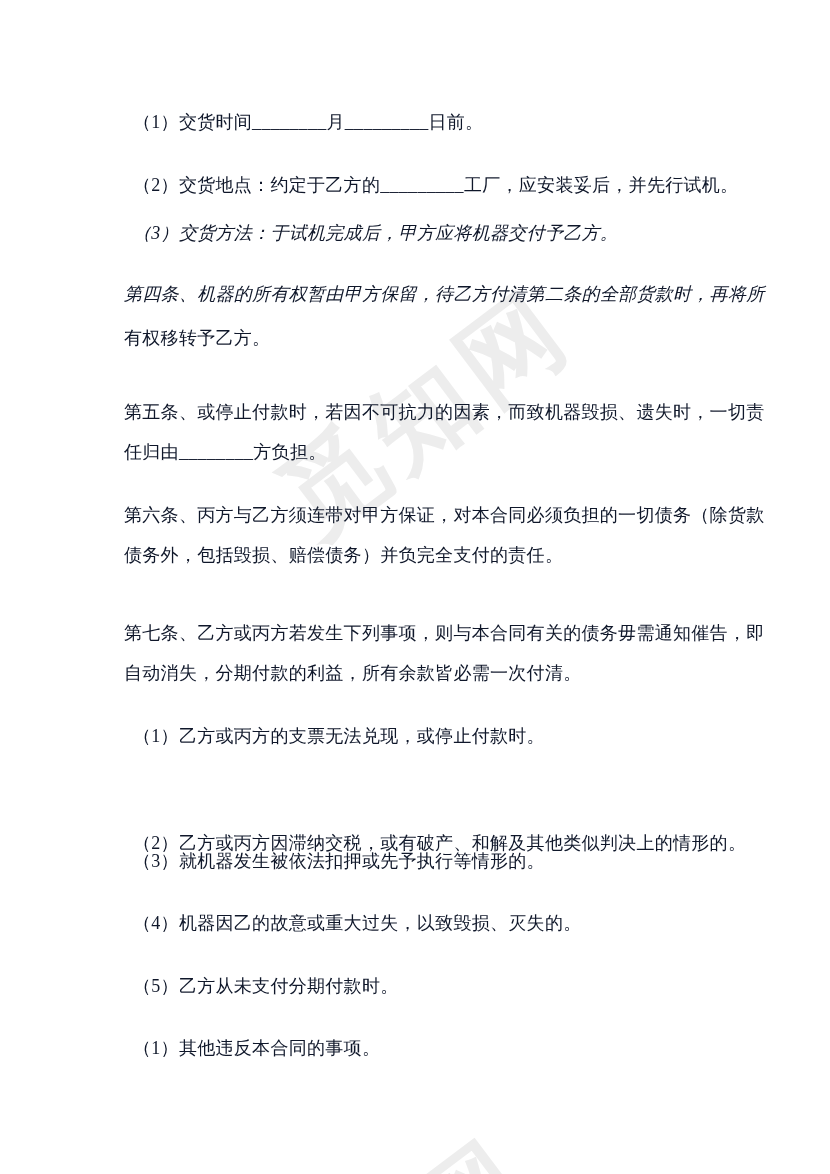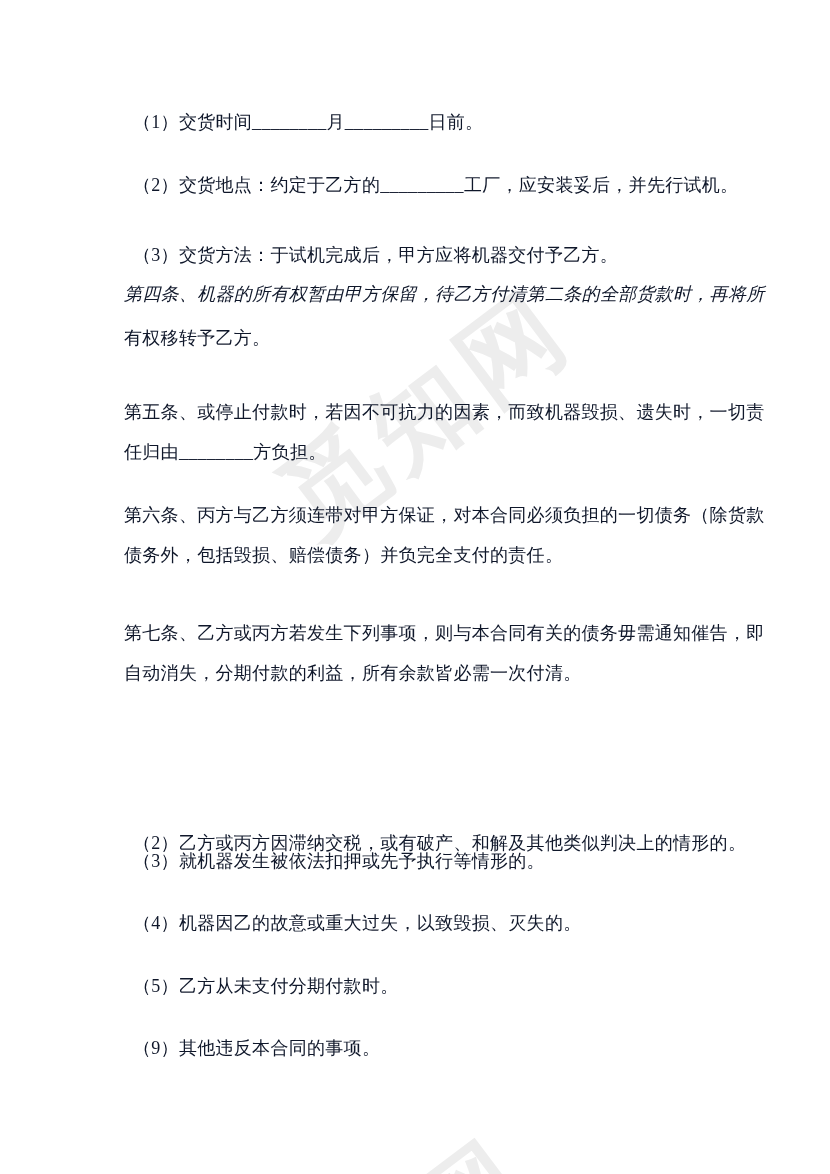--- a/index.html
+++ b/index.html
@@ -42,28 +42,29 @@
 </style>
 </head>
 <body>
 
 <div class="page" style="background: rgb(255, 255, 255);">
   <div class="watermark" id="wm-main" style="color: rgb(237, 237, 237);">觅知网</div>
   <div class="watermark" id="wm-partial" style="color: rgb(237, 237, 237);">觅知网</div>
   <div class="text-layer" id="text-layer">
       <div class="line item" style="top: 113px;">（1）交货时间________月_________日前。</div>
       <div class="line item" style="top: 176px;">（2）交货地点：约定于乙方的_________工厂，应安装妥后，并先行试机。</div>
-      <div class="line item" style="top: 246px;">（3）交货方法：于试机完成后，甲方应将机器交付予乙方。</div>
+      <div class="line item" style="top: 224px; font-style: italic;">（3）交货方法：于试机完成后，甲方应将机器交付予乙方。</div>
       <div class="line clause" style="top: 285px; font-style: italic;">第四条、机器的所有权暂由甲方保留，待乙方付清第二条的全部货款时，再将所</div>
       <div class="line clause" style="top: 329px;">有权移转予乙方。</div>
       <div class="line clause" style="top: 403px;">第五条、或停止付款时，若因不可抗力的因素，而致机器毁损、遗失时，一切责</div>
       <div class="line clause" style="top: 443px;">任归由________方负担。</div>
       <div class="line clause" style="top: 506px;">第六条、丙方与乙方须连带对甲方保证，对本合同必须负担的一切债务（除货款</div>
       <div class="line clause" style="top: 546px;">债务外，包括毁损、赔偿债务）并负完全支付的责任。</div>
       <div class="line clause" style="top: 664px;">自动消失，分期付款的利益，所有余款皆必需一次付清。</div>
       <div class="line clause" style="top: 624px;">第七条、乙方或丙方若发生下列事项，则与本合同有关的债务毋需通知催告，即</div>
+      <div class="line item" style="top: 727px;">（1）乙方或丙方的支票无法兑现，或停止付款时。</div>
       <div class="line item" style="top: 789px; margin-top: 45px;">（2）乙方或丙方因滞纳交税，或有破产、和解及其他类似判决上的情形的。</div>
       <div class="line item" style="top: 852px;">（3）就机器发生被依法扣押或先予执行等情形的。</div>
       <div class="line item" style="top: 914px;">（4）机器因乙的故意或重大过失，以致毁损、灭失的。</div>
       <div class="line item" style="top: 977px;">（5）乙方从未支付分期付款时。</div>
-      <div class="line item" style="top: 1039px;">（9）其他违反本合同的事项。</div>
+      <div class="line item" style="top: 1039px;">（1）其他违反本合同的事项。</div>
     </div>
 </div>
 
 </body></html>

